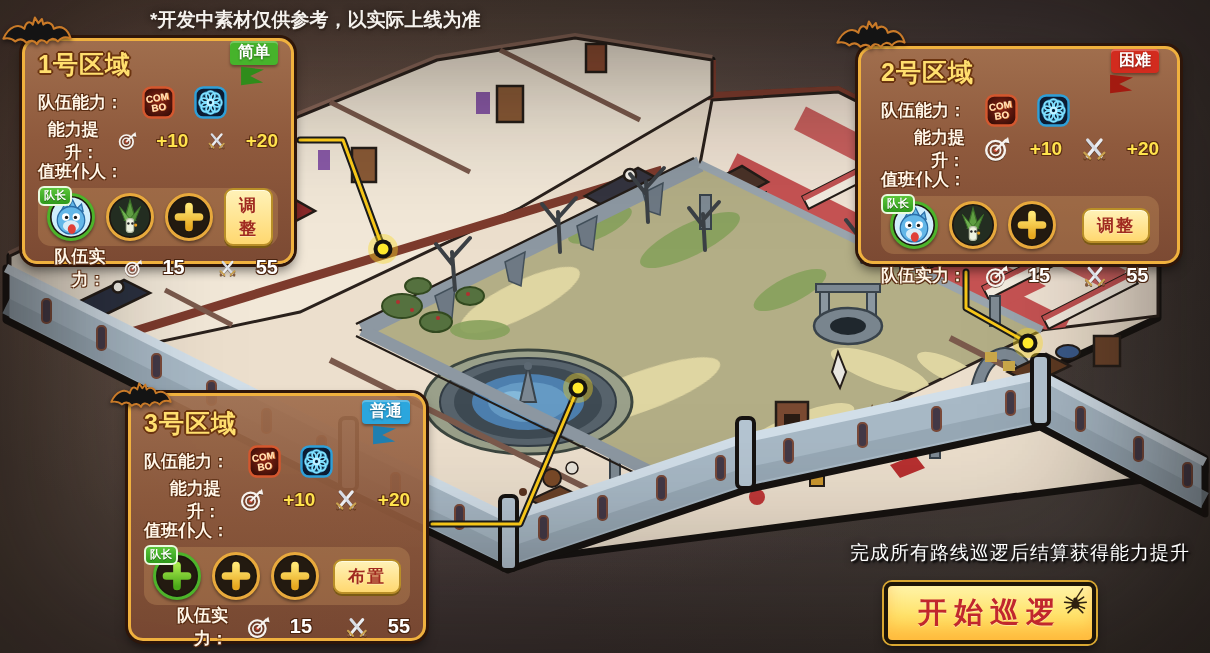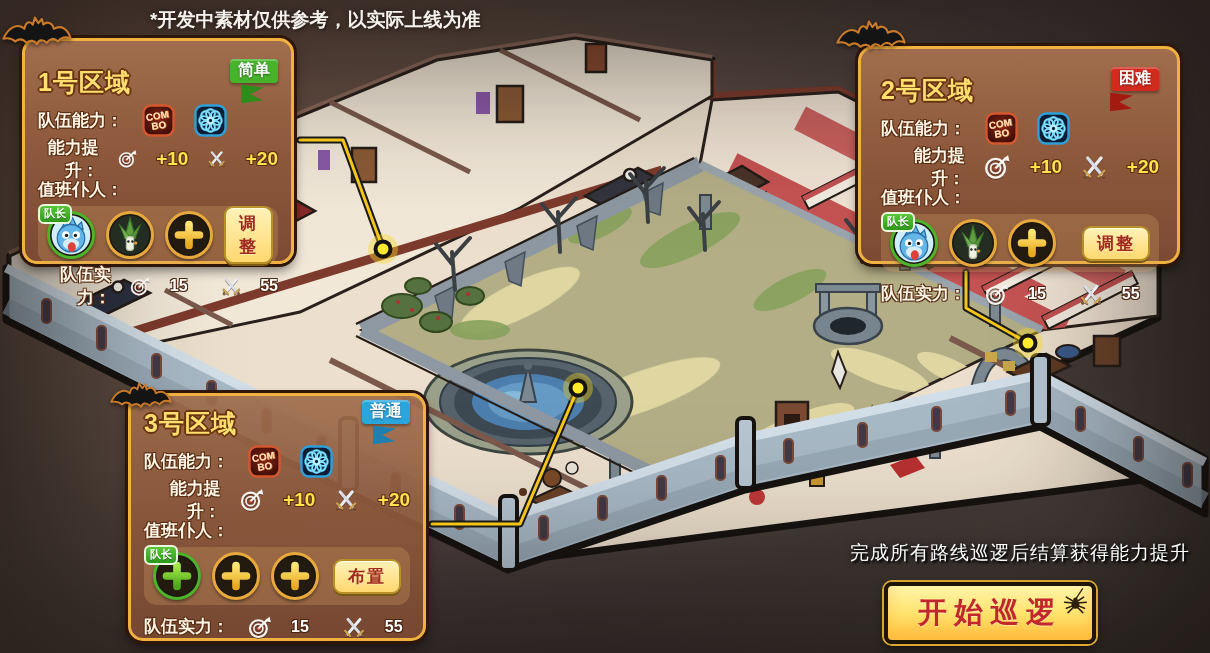--- a/index.html
+++ b/index.html
@@ -13,39 +13,39 @@
   .map{position:absolute;left:0;top:0;z-index:1;}
   .vignette{position:absolute;inset:0;z-index:2;pointer-events:none;
     box-shadow:inset 0 0 170px 45px rgba(16,11,9,.6);}
   .routes{position:absolute;left:0;top:0;z-index:3;pointer-events:none;}
   .routes .dot{pointer-events:auto;cursor:pointer;}
   
   .zone-panel{position:absolute;z-index:5;border-radius:15px;box-sizing:border-box;
     background:linear-gradient(180deg,#a06e4d 0%,#8f5a3d 45%,#7c4a33 100%);
     border:3px solid #f0b13e;
     box-shadow:0 0 0 3px #2e160a,0 6px 12px rgba(0,0,0,.55);
-    padding:24px 13px;font-weight:bold;}
+    padding:6px 13px;font-weight:bold;}
   .panel-1{left:22px;top:38px;width:272px;height:226px;}
   .panel-2{left:858px;top:46px;width:322px;height:218px;padding-left:20px;padding-right:18px;}
   .panel-3{left:128px;top:393px;width:298px;height:248px;padding-top:10px;
     background:linear-gradient(180deg,rgba(160,110,77,.93),rgba(143,90,61,.93) 45%,rgba(124,74,51,.93) 100%);}
   .phead{display:flex;align-items:center;height:34px;}
   .ptitle{color:#ffdf6e;font-size:25px;letter-spacing:1px;
     text-shadow:2px 0 #6b3410,-2px 0 #6b3410,0 2px #6b3410,0 -2px #6b3410,1px 1px #6b3410,-1px -1px #6b3410,1px -1px #6b3410,-1px 1px #6b3410;}
   .badge{margin-left:auto;display:flex;align-items:center;flex-direction:column;}
   .badge-core{color:#fff;font-size:16px;padding:1px 8px 2px;border-radius:4px;
     text-shadow:0 1px 2px rgba(0,0,0,.45);box-shadow:inset 0 2px 0 rgba(255,255,255,.25),0 2px 3px rgba(0,0,0,.35);}
   .badge-tail{width:24px;height:22px;margin-left:-3px;}
   .row{display:flex;align-items:center;gap:19px;margin-top:5px;height:33px;text-align:right;}
   .row.short{height:22px;margin-top:3px;}
   .lbl{color:#fff6e8;font-size:17px;
     text-shadow:1px 1px 0 #5a2d12,-1px 1px 0 #5a2d12,1px -1px 0 #5a2d12,-1px -1px 0 #5a2d12;}
   .val{color:#ffe34d;font-size:19px;
     text-shadow:1px 1px 0 #5a2d12,-1px 1px 0 #5a2d12,1px -1px 0 #5a2d12,-1px -1px 0 #5a2d12;}
-  .num{color:#fff;font-size:16px;
+  .num{color:#fff;font-size:20px;
     text-shadow:1px 1px 0 #4a2410,-1px 1px 0 #4a2410,1px -1px 0 #4a2410,-1px -1px 0 #4a2410;}
   .abil{width:33px;height:33px;}
   .stat{width:27px;height:27px;}
   .stat2{width:24px;height:24px;}
   .strip{display:flex;align-items:center;gap:11px;margin-top:6px;height:58px;
     background:rgba(215,165,105,.28);border-radius:13px;padding:0 9px;}
   .avatar{width:48px;height:48px;border-radius:50%;position:relative;flex:0 0 auto;
     border:3px solid #e8a93c;background:#1c1610;box-sizing:border-box;box-shadow:0 2px 3px rgba(0,0,0,.4);}
   .avatar.captain{border-color:#4db32a;}
   .av-img{position:absolute;inset:0;width:100%;height:100%;border-radius:50%;}

